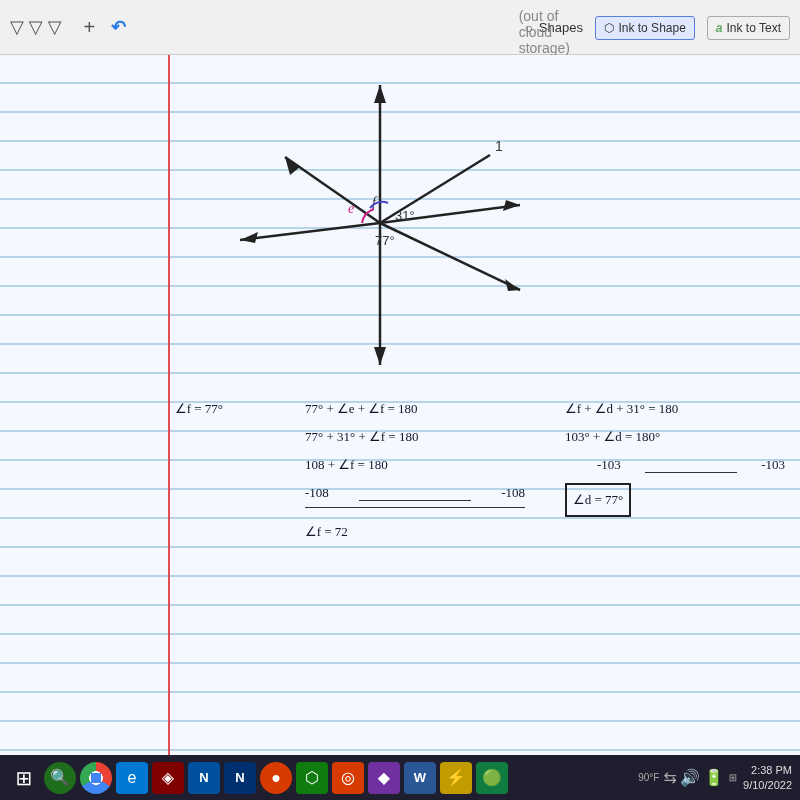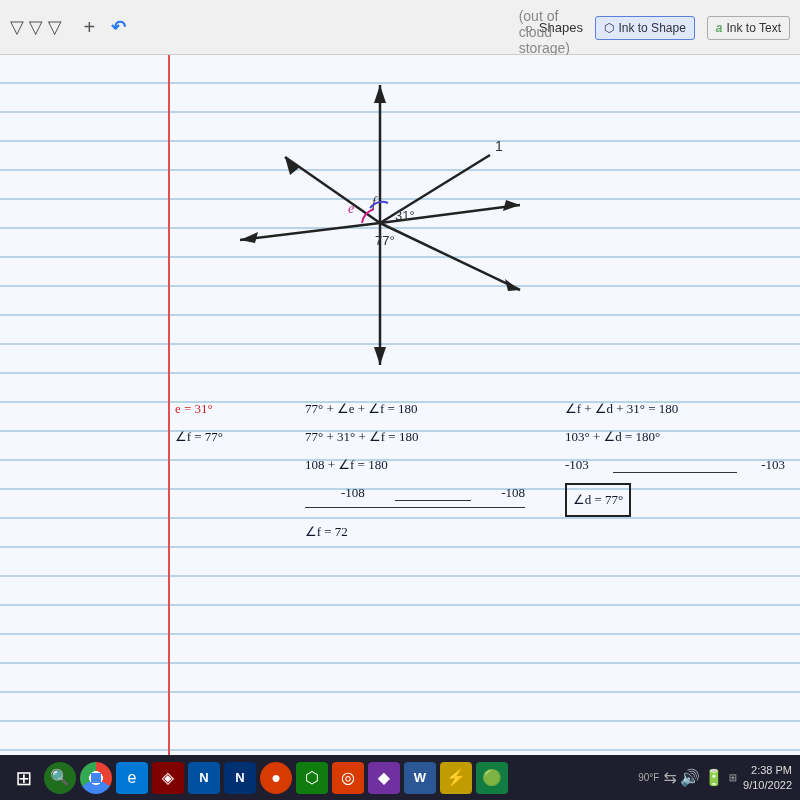--- a/index.html
+++ b/index.html
@@ -323,42 +323,41 @@
 
           <text x="215" y="145" font-family="Arial" font-size="13" fill="#333">31°</text>
 
           <text x="195" y="170" font-family="Arial" font-size="13" fill="#333">77°</text>
         </svg>
       </div>
 
       <div class="math-content">
 
         <div class="math-col1">
-          <span class="math-line red-text">e = 31°</span>
           <span class="math-line">∠f = 77°</span>
         </div>
 
         <div class="math-col2">
           <span class="math-line">77° + ∠e + ∠f = 180</span>
           <span class="math-line">77° + 31° + ∠f = 180</span>
           <span class="math-line">108 + ∠f = 180</span>
-          <div style="display:flex; gap:30px; height:28px; align-items:flex-end;margin-left:36px;">
+          <div style="display:flex; gap:30px; height:28px; align-items:flex-end;">
             <span class="math-line">-108</span>
             <span style="border-top:1.5px solid #333; flex:1; margin-bottom:6px;"></span>
             <span class="math-line">-108</span>
           </div>
           <span class="math-line" style="border-top: 1.5px solid #333; padding-top:10px;">
             <span>∠f = 72</span>
           </span>
         </div>
 
         <div class="math-col3">
           <span class="math-line">∠f + ∠d + 31° = 180</span>
           <span class="math-line">103° + ∠d = 180°</span>
-          <div style="display:flex; gap:24px; height:28px; align-items:flex-end;">
+          <div style="display:flex; gap:24px; height:28px; align-items:flex-end;margin-left:32px;">
             <span class="math-line">-103</span>
             <span style="border-top:1.5px solid #333; flex:1; margin-bottom:6px;"></span>
             <span class="math-line">-103</span>
           </div>
           <span class="math-line" style="padding-top:4px;">
             <span class="boxed">∠d = 77°</span>
           </span>
         </div>
 
       </div>

